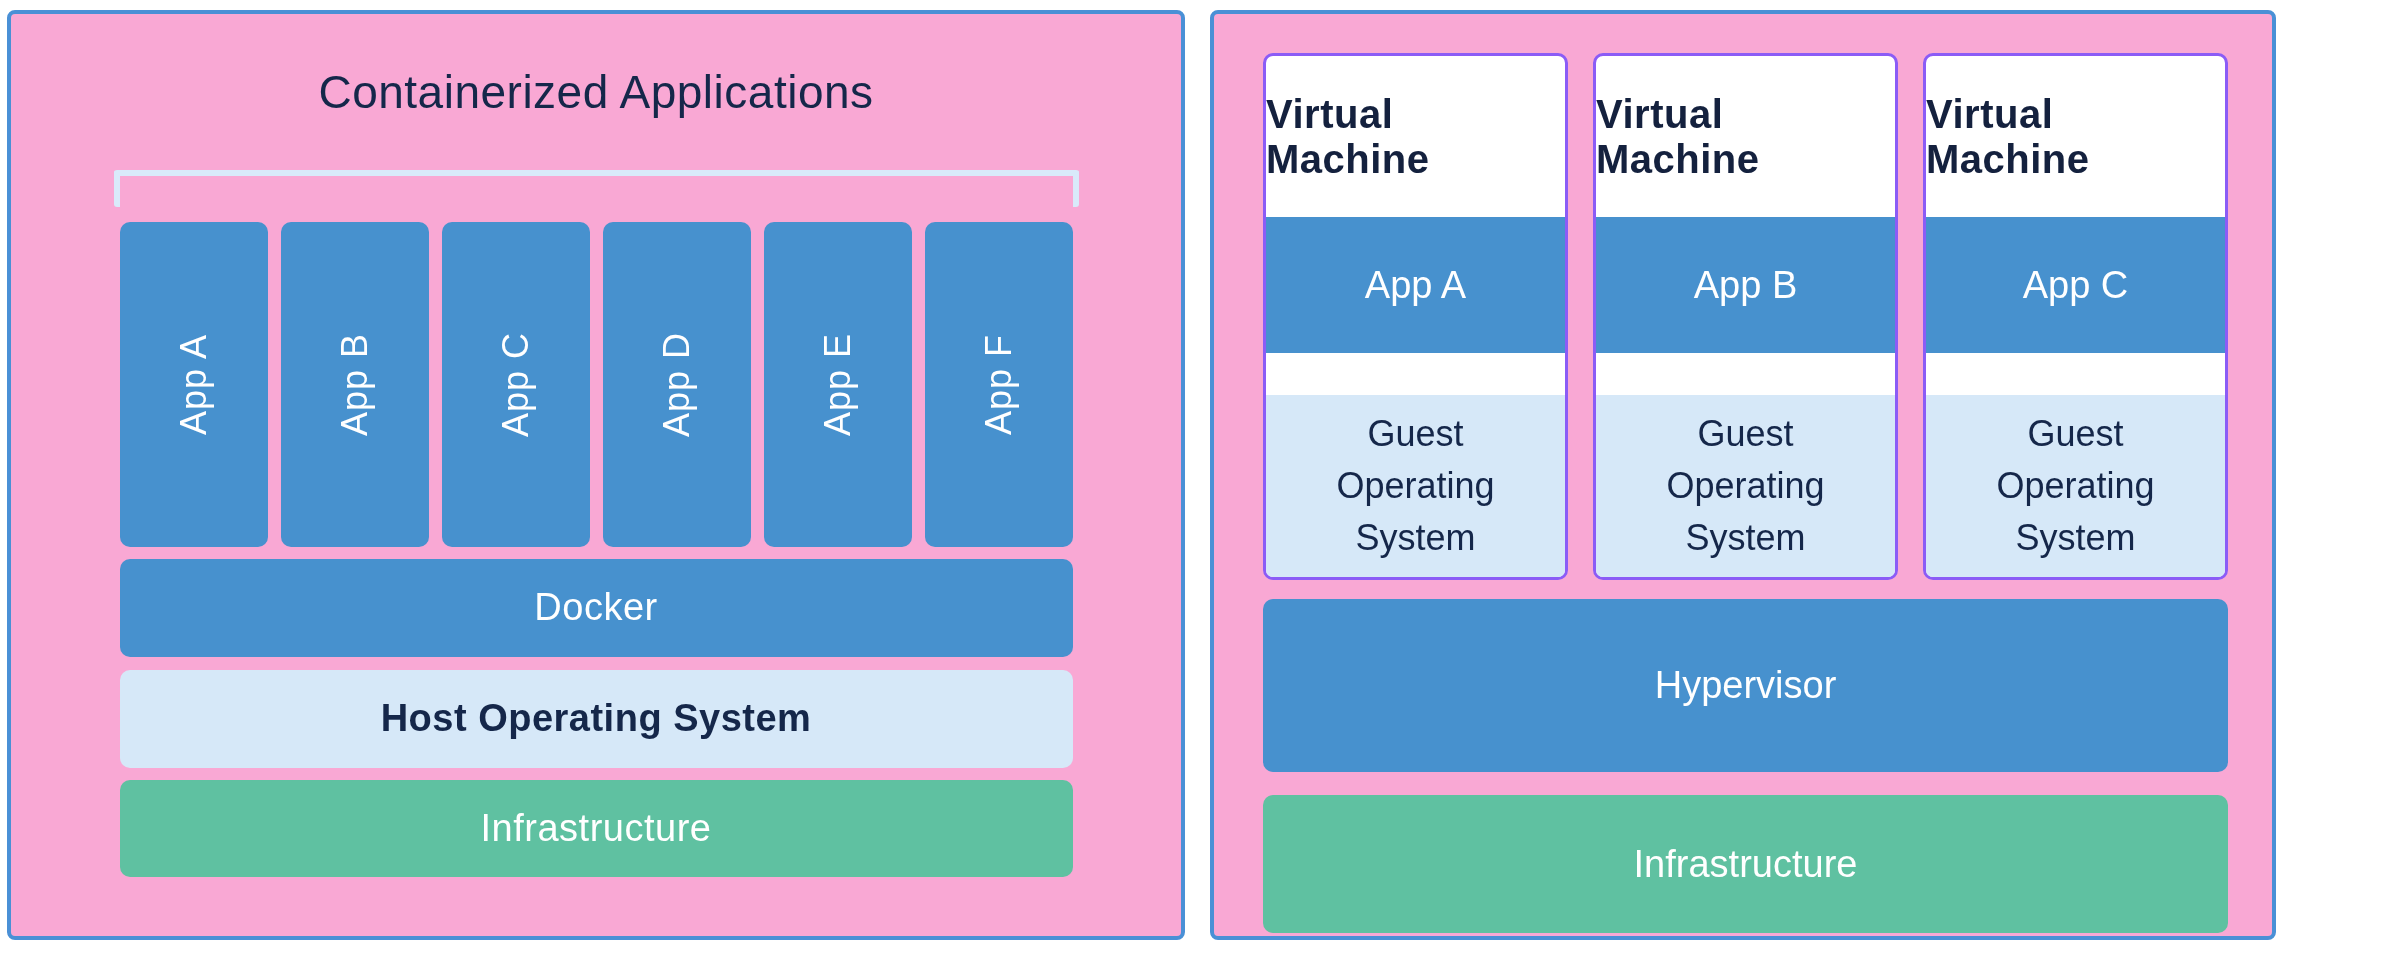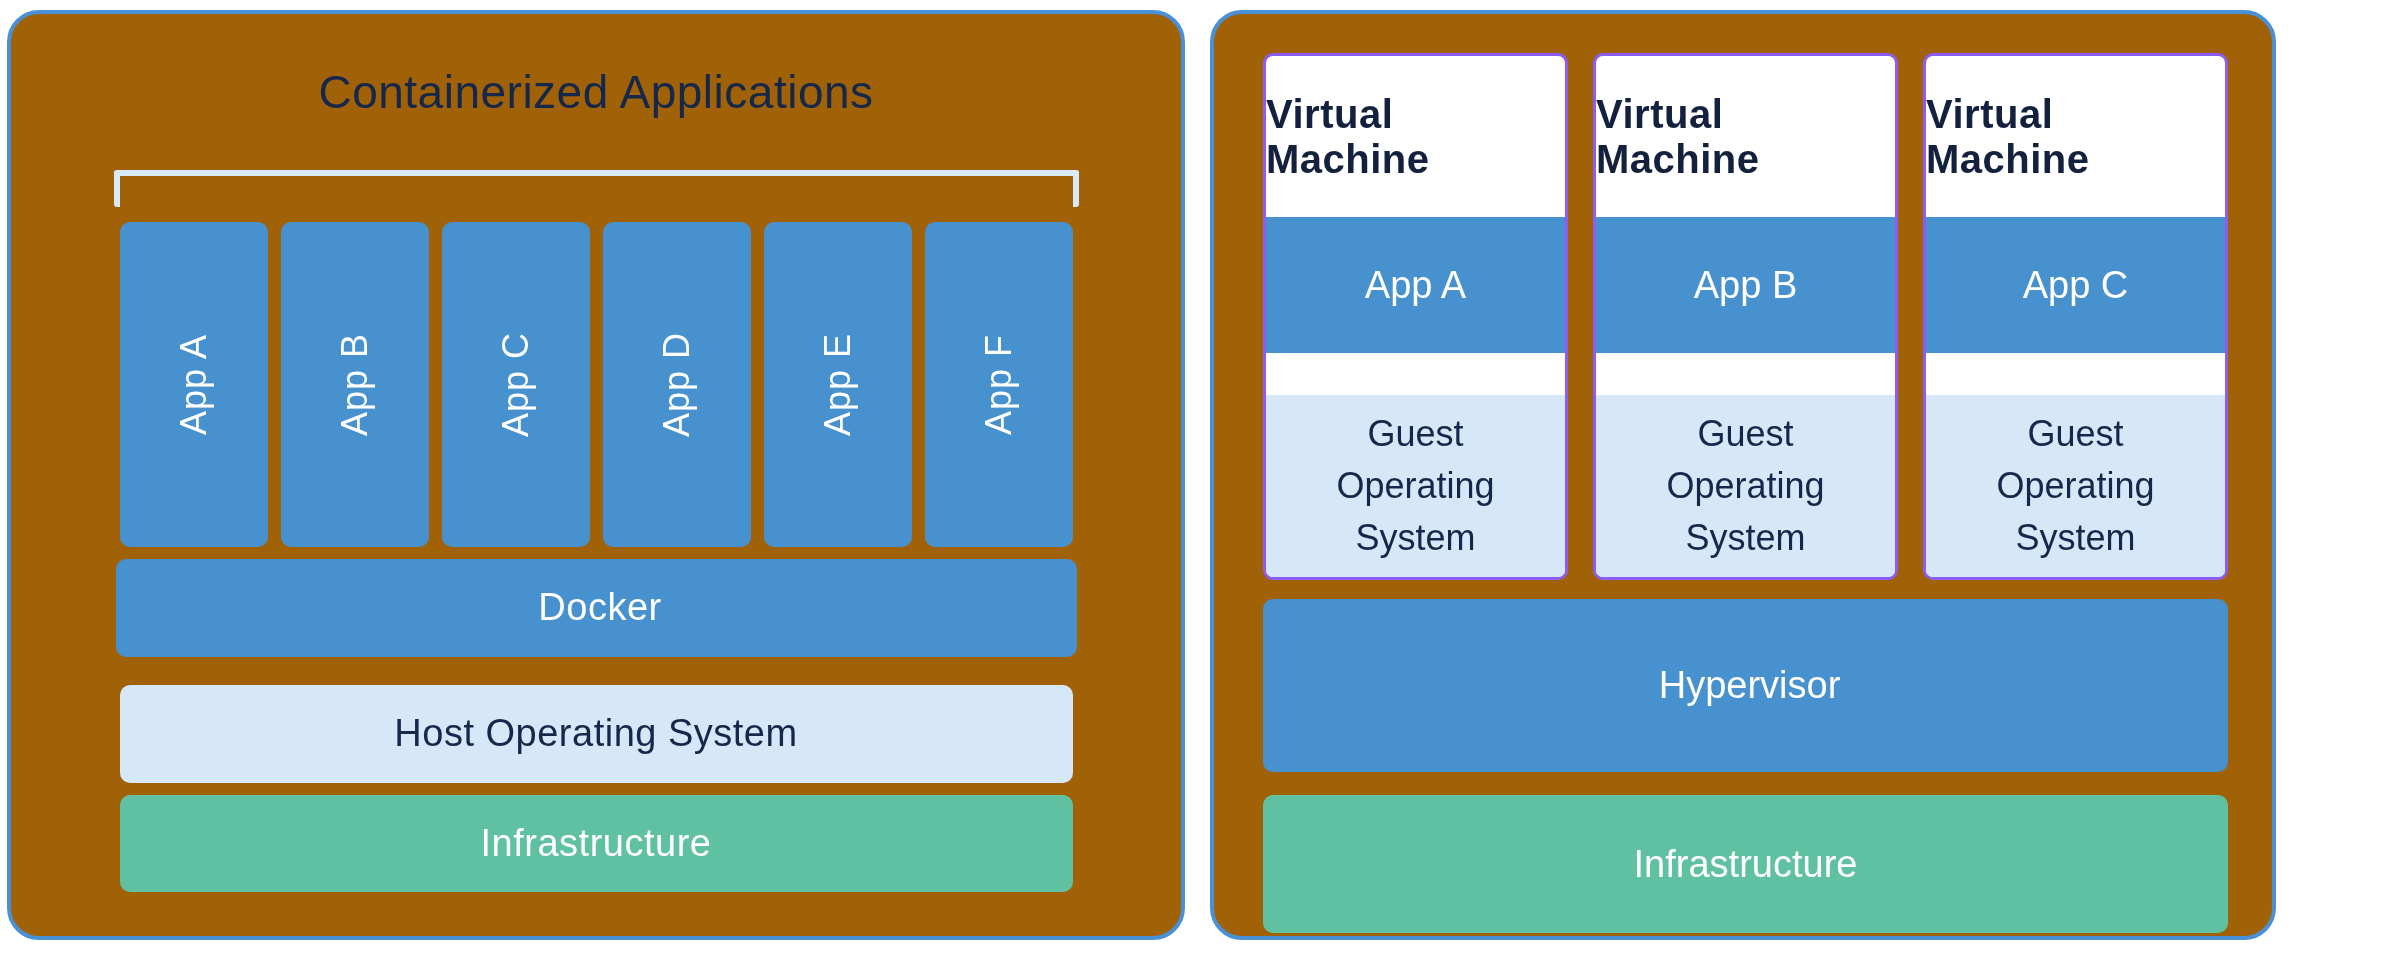--- a/index.html
+++ b/index.html
@@ -1,21 +1,21 @@
 <!DOCTYPE html>
 <html><head>
 <meta charset="utf-8">
 <style>
   html,body { margin:0; padding:0; background:#ffffff; }
   body { width:2396px; height:957px; font-family:"Liberation Sans", sans-serif; }
   .canvas { position:relative; width:2396px; height:957px; background:#ffffff; overflow:hidden; }
 
   .panel {
     position:absolute; top:10px; height:930px; box-sizing:border-box;
-    background:#a16207; border:4px solid #4A90D6; border-radius:32px;
+    background:#f9a8d4; border:4px solid #4A90D6; border-radius:8px;
   }
   .panel-left  { left:7px;    width:1178px; }
   .panel-right { left:1210px; width:1066px; }
 
   .panel-title {
     margin:52px 0 0; text-align:center;
     font-size:46px; font-weight:500; letter-spacing:0.5px; color:#15274A;
     line-height:1.15;
   }
 
@@ -35,24 +35,24 @@
   .app-bar-label {
     writing-mode:vertical-rl; transform:rotate(180deg);
     color:#ffffff; font-size:36px; letter-spacing:1px; white-space:nowrap;
   }
 
   .layer {
     width:953px; height:98px; margin:12px auto 0; border-radius:10px;
     display:flex; align-items:center; justify-content:center;
     font-size:38px; letter-spacing:0.5px;
   }
-  .layer-blue  { background:#4791CE; color:#ffffff;padding-left:8px; }
+  .layer-blue  { background:#4791CE; color:#ffffff; }
   .layer-light { background:#D6E8F8; color:#15274A; }
   .layer-green { background:#5FC1A1; color:#ffffff; }
-  .m13 { margin-top:28px; }
+  .m13 { margin-top:13px;font-weight:bold; }
   .h97 { height:97px; }
 
   .vms-row {
     margin:39px 44px 0 49px; height:527px;
     display:flex; gap:25px;
   }
   .vm-box {
     flex:1; box-sizing:border-box; overflow:hidden;
     border:3px solid #8b5cf6; border-radius:10px; background:#ffffff;
     display:flex; flex-direction:column;

